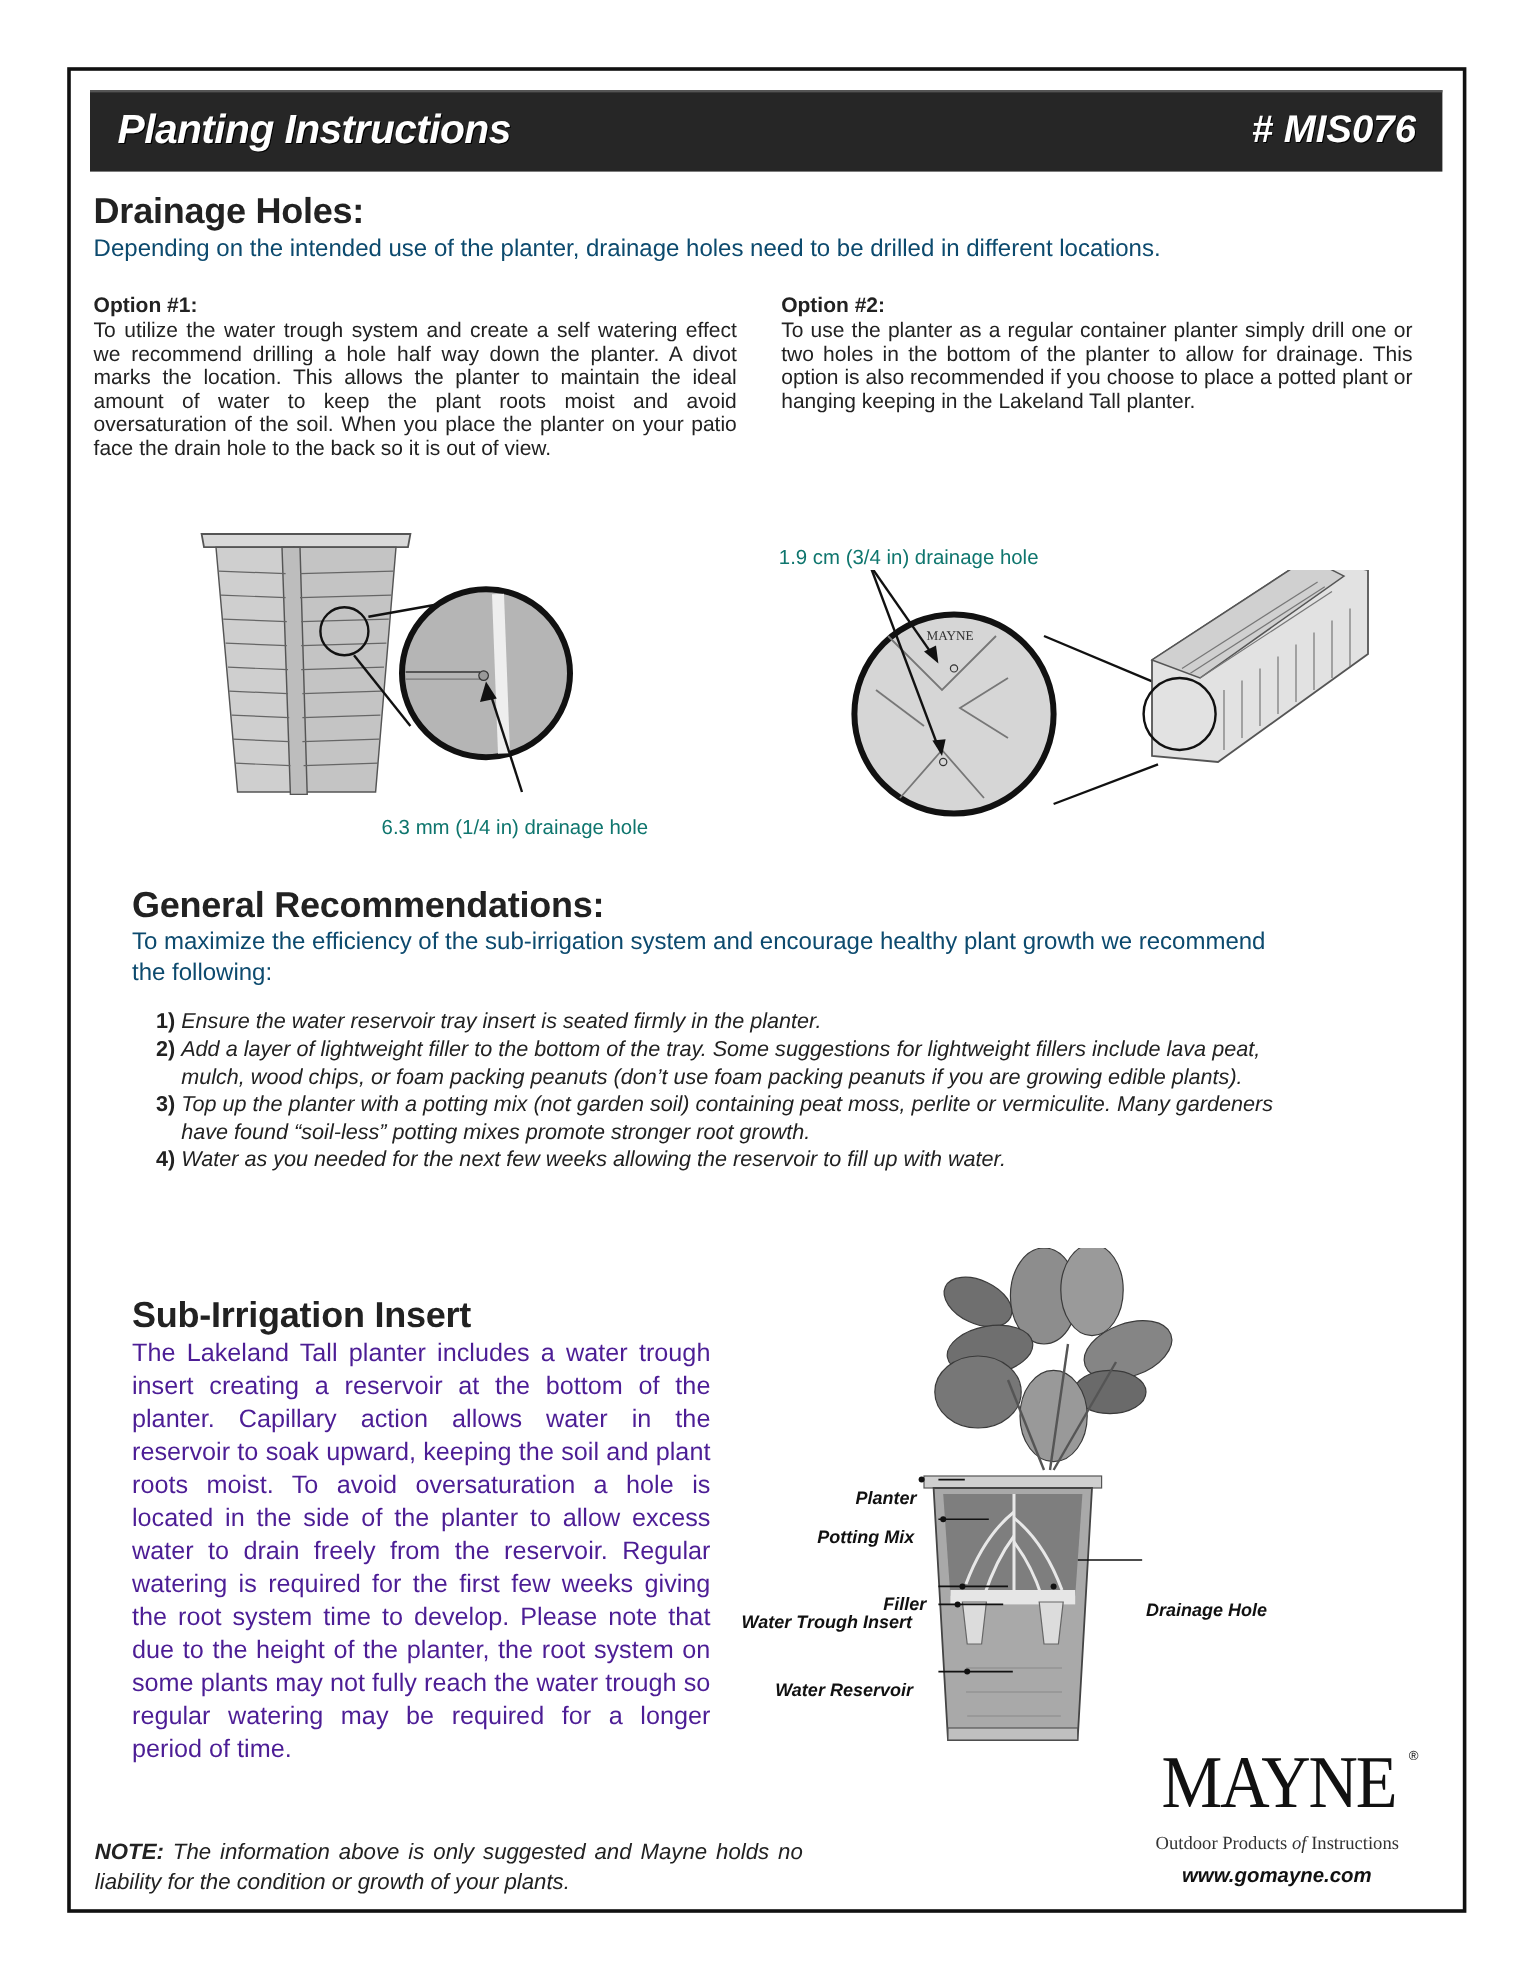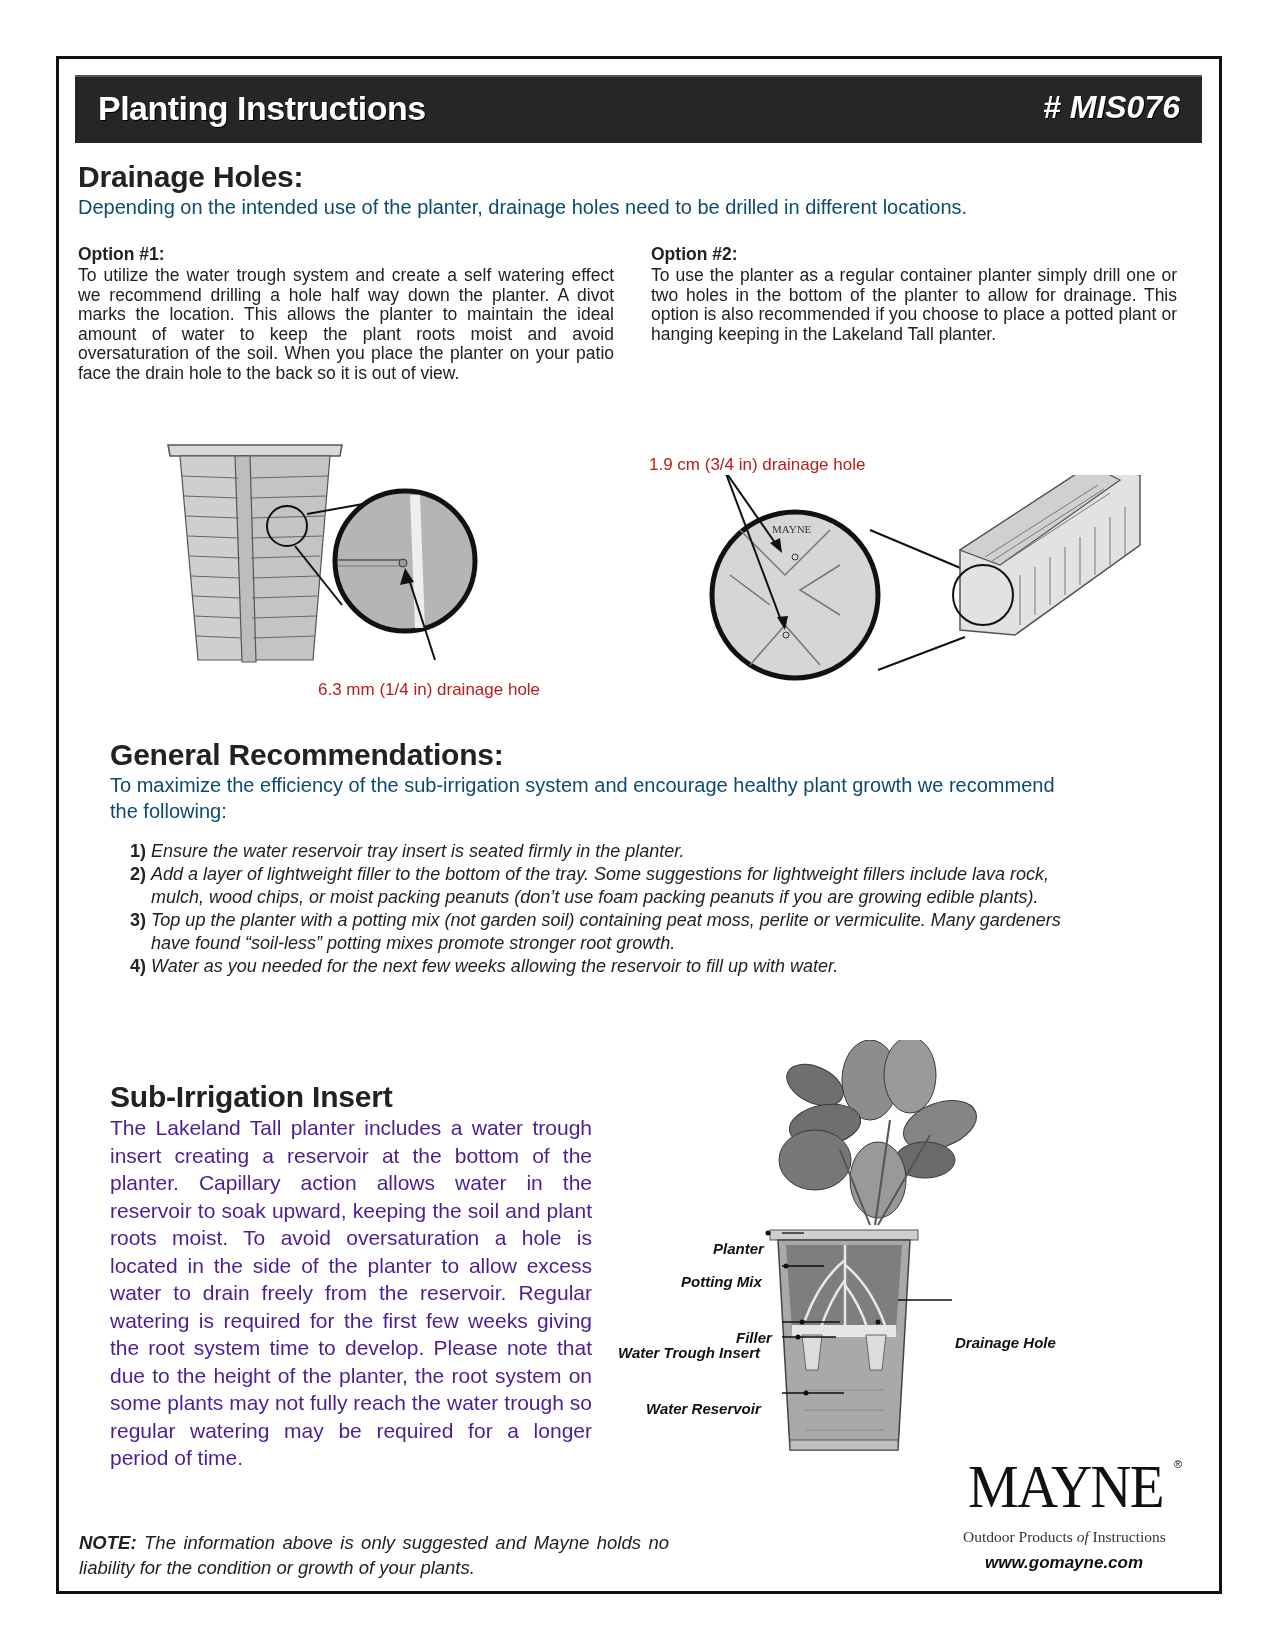--- a/index.html
+++ b/index.html
@@ -8,34 +8,34 @@
 
     .page-frame {
       position: absolute; left: 56px; top: 56px; width: 1166px; height: 1538px;
       border: 3px solid #111; background: #fff;
     }
     .banner {
       position: absolute; left: 75px; top: 75px; width: 1127px; height: 68px;
       background: #262626; border-top: 2px solid #555;
     }
     .banner-title {
-      position: absolute; left: 23px; top: 12px; font-size: 34px; font-weight: bold; 
+      position: absolute; left: 23px; top: 12px; font-size: 34px; font-weight: bold; font-style: italic;
       color: #fff; letter-spacing: -0.5px; text-shadow: 1px 1px 0 #000;
     }
     .banner-code {
       position: absolute; right: 22px; top: 12px; font-size: 32px; font-weight: bold; font-style: italic;
       color: #fff; text-shadow: 1px 1px 0 #000;
     }
 
     .h2 { position: absolute; font-size: 30px; font-weight: bold; color: #222; letter-spacing: -0.2px; }
     .lead { position: absolute; font-size: 20px; line-height: 26px; color: #0c4a6e; }
     .opt-head { position: absolute; font-size: 17.5px; font-weight: bold; color: #222; }
     .opt-body { position: absolute; font-size: 17.5px; line-height: 19.6px; color: #222; text-align: justify; text-align-last: left; }
 
-    .caption { position: absolute; font-size: 17px; color: #b91c1c; white-space: nowrap; }
+    .caption { position: absolute; font-size: 17px; color: #0f766e; white-space: nowrap; }
 
     .rec-list { position: absolute; left: 118px; top: 840px; width: 960px; font-size: 18px; line-height: 23px; font-style: italic; color: #222; }
     .rec-item { display: flex; }
     .rec-num { font-style: normal; font-weight: bold; width: 33px; flex: none; text-align: right; padding-right: 5px; }
     .rec-text { flex: 1; }
 
     .sub-body { position: absolute; left: 110px; top: 1114px; width: 482px; font-size: 21px; line-height: 27.5px; color: #4c1d95; text-align: justify; text-align-last: left; }
 
     .label { position: absolute; font-size: 15px; font-weight: bold; font-style: italic; color: #111; white-space: nowrap; margin-top: 16px; }
 
@@ -159,21 +159,21 @@
 <div class="h2" style="left:110px; top:738px;">General Recommendations:</div>
 <div class="lead" style="left:110px; top:772px; width:960px;">To maximize the efficiency of the sub-irrigation system and encourage healthy plant growth we recommend the following:</div>
 
 <div class="rec-list">
   <div class="rec-item">
     <span class="rec-num">1)</span>
     <span class="rec-text">Ensure the water reservoir tray insert is seated firmly in the planter.</span>
   </div>
   <div class="rec-item">
     <span class="rec-num">2)</span>
-    <span class="rec-text">Add a layer of lightweight filler to the bottom of the tray. Some suggestions for lightweight fillers include lava rock, mulch, wood chips, or moist packing peanuts (don’t use foam packing peanuts if you are growing edible plants).</span>
+    <span class="rec-text">Add a layer of lightweight filler to the bottom of the tray. Some suggestions for lightweight fillers include lava peat, mulch, wood chips, or foam packing peanuts (don’t use foam packing peanuts if you are growing edible plants).</span>
   </div>
   <div class="rec-item">
     <span class="rec-num">3)</span>
     <span class="rec-text">Top up the planter with a potting mix (not garden soil) containing peat moss, perlite or vermiculite. Many gardeners have found “soil-less” potting mixes promote stronger root growth.</span>
   </div>
   <div class="rec-item">
     <span class="rec-num">4)</span>
     <span class="rec-text">Water as you needed for the next few weeks allowing the reservoir to fill up with water.</span>
   </div>
 </div>

